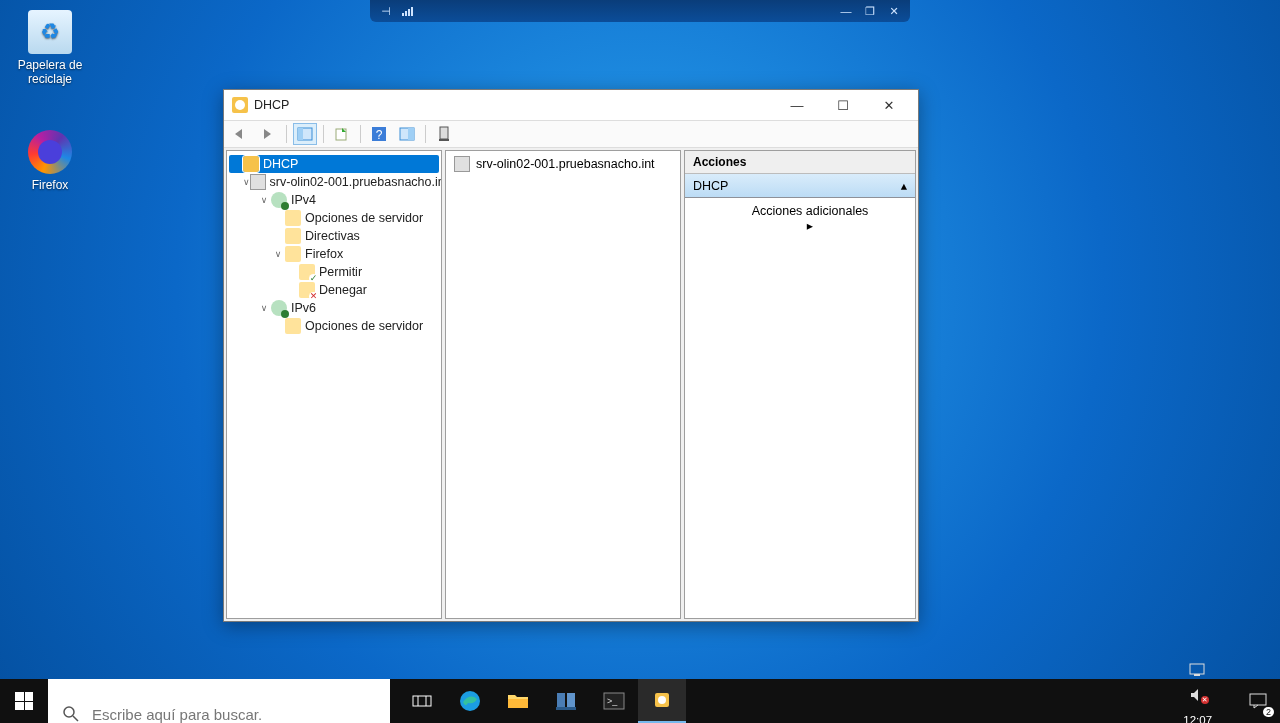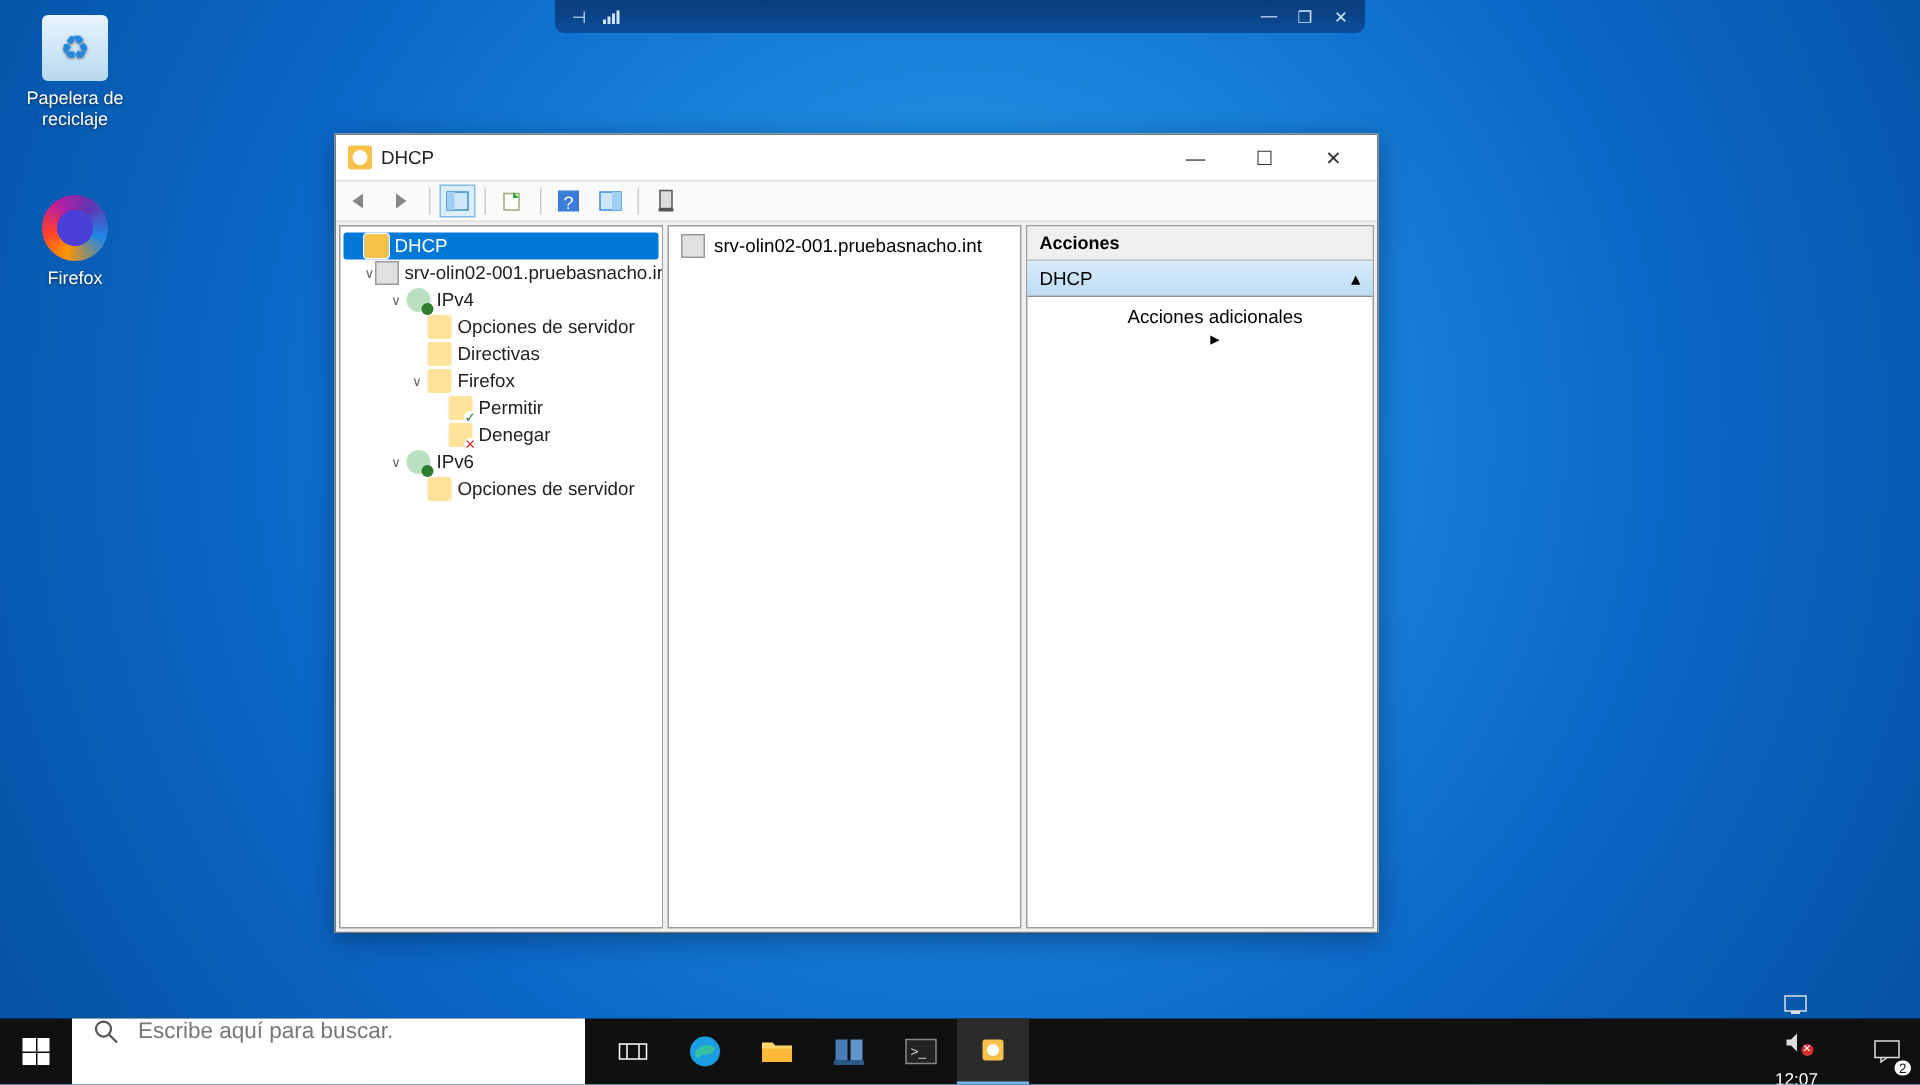--- a/index.html
+++ b/index.html
@@ -75,21 +75,21 @@
   
   .act-head{ background:#efefef; border-bottom:1px solid #bcbcbc; font-weight:600; font-size:12px; padding:4px 8px;}
   .act-sub{ background:linear-gradient(#d9ecfb,#bcdcf5); border-bottom:1px solid #8e9198; font-size:12.5px; padding:4px 8px; display:flex; align-items:center; justify-content:space-between;}
   .act-item{ font-size:12.5px; padding:6px 8px 6px 28px; display:flex; align-items:center; justify-content:space-between; cursor:pointer;flex-direction:column;}
 
   
   .taskbar{ position:absolute; left:0; right:0; bottom:0; height:44px; background:#101010; display:flex; align-items:center; color:#fff; }
   .tb-start{ width:48px; height:44px; display:flex; align-items:center; justify-content:center; cursor:pointer;}
   .winlogo{ width:18px; height:18px; display:grid; grid-template:1fr 1fr/1fr 1fr; gap:1px;}
   .winlogo span{background:#fff;}
-  .tb-search{ flex:0 0 342px; height:44px; background:#fff; color:#777; display:flex; align-items:flex-start; padding-left:14px; font-size:15px; cursor:text;}
+  .tb-search{ flex:0 0 342px; height:44px; background:#fff; color:#777; display:flex; align-items:flex-end; padding-left:14px; font-size:15px; cursor:text;}
   .tb-search .srch-ico{ margin-right:12px; color:#555;}
   .tb-icons{ display:flex; height:44px; align-items:center; margin-left:8px;}
   .tb-icons .tbi{ width:48px; height:44px; display:flex; align-items:center; justify-content:center; cursor:pointer;}
   .tbi.active{ background:#2a2a2a; border-bottom:2px solid #76b9ed;}
   .tb-spacer{flex:1;}
   .tray{ display:flex; align-items:center; gap:12px; padding:0 10px; font-size:11.5px;flex-direction:column;}
   .tray .clock{ text-align:center; line-height:1.1;}
   .tray .nico{ color:#ddd; font-size:13px;}
   .notif{ width:44px; height:44px; display:flex; align-items:center; justify-content:center; cursor:pointer; position:relative;}
   .notif .badge{position:absolute; bottom:6px; right:6px; background:#fff; color:#111; font-size:9px; border-radius:7px; padding:0 3px;}

